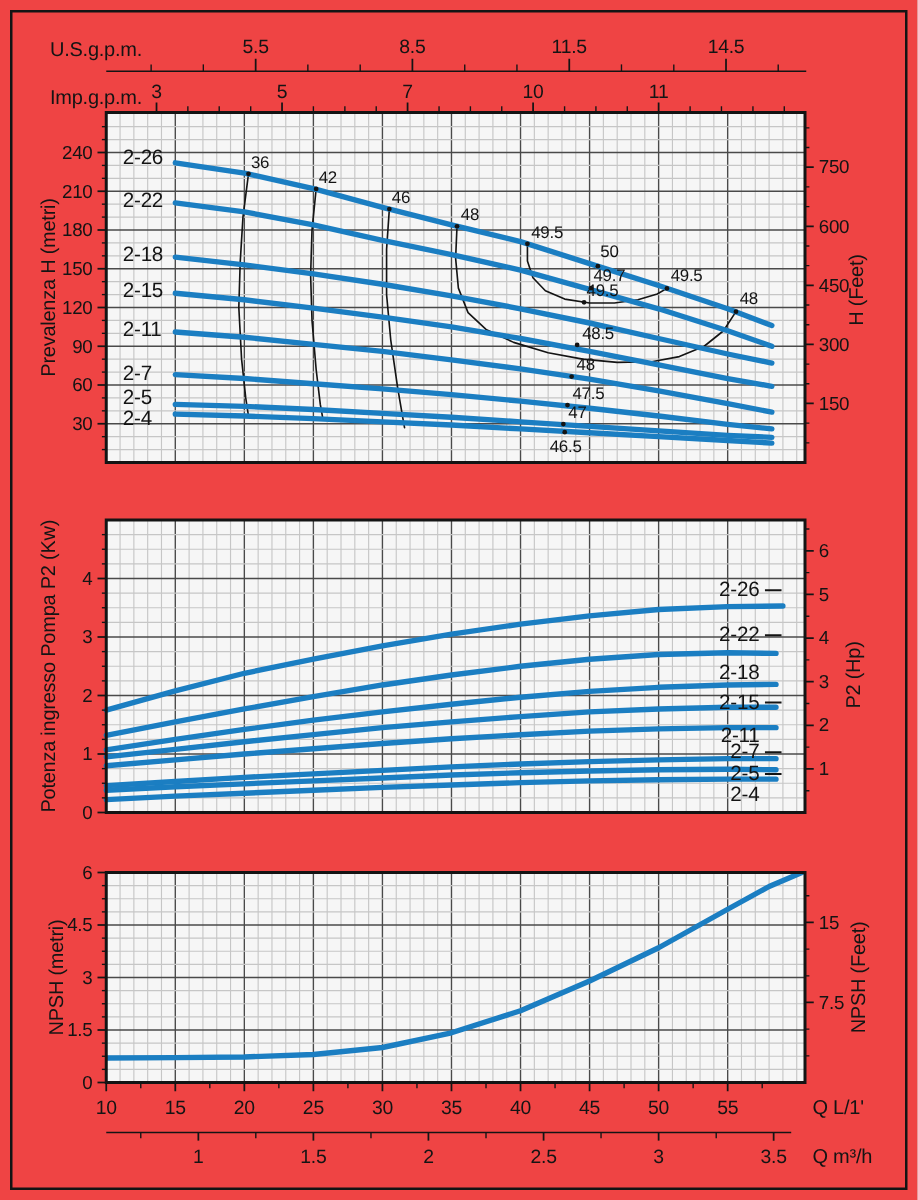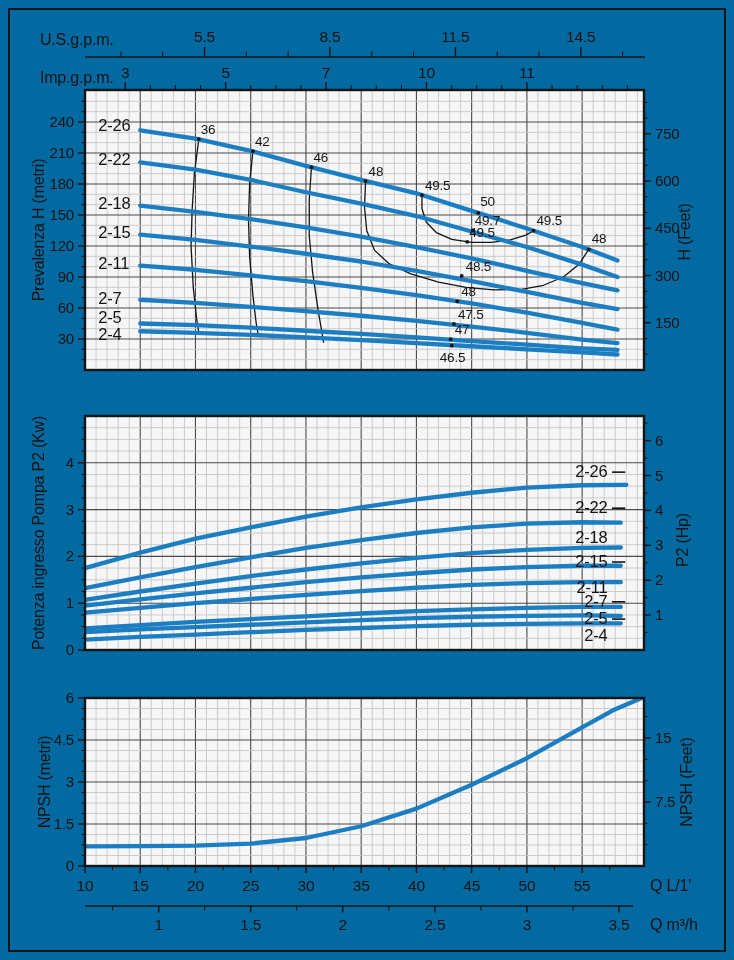--- a/index.html
+++ b/index.html
@@ -1,16 +1,16 @@
 <!DOCTYPE html>
 <html><head>
 <meta charset="utf-8">
 <style>
   html,body{margin:0;padding:0;background:#dedede;}
-  .page{position:relative;width:734px;height:960px;background:#0369a1;margin:0 auto;
+  .page{position:relative;width:734px;height:960px;background:#ef4444;margin:0 auto;
         font-family:"Liberation Sans",sans-serif;}
   svg{display:block;}
   svg text{font-family:"Liberation Sans",sans-serif;fill:#141414;letter-spacing:-0.2px;}
   .axis-title{font-size:16px;}
   .unit-title{font-size:16px;}
 </style>
 </head>
 <body>
 
 <div class="page">

